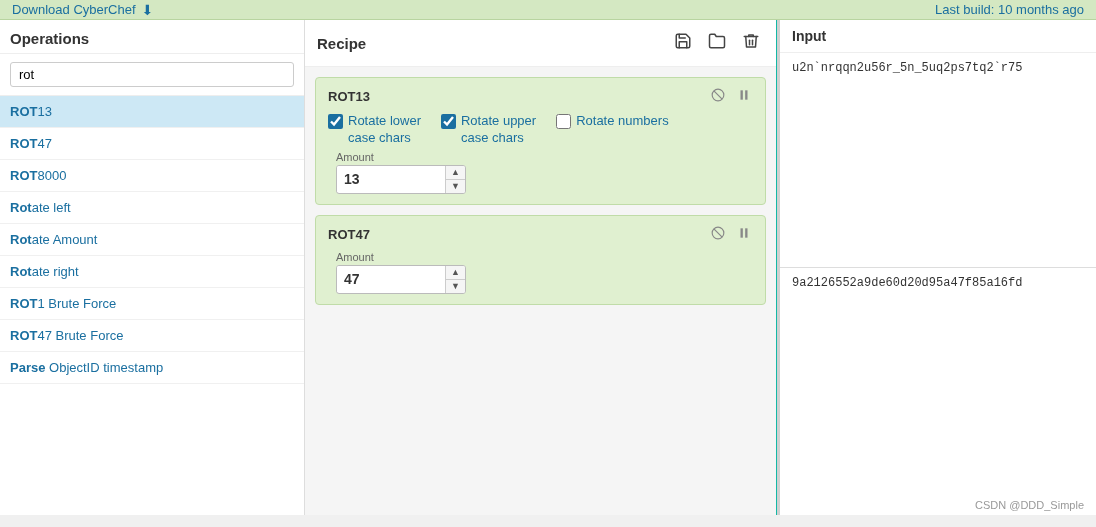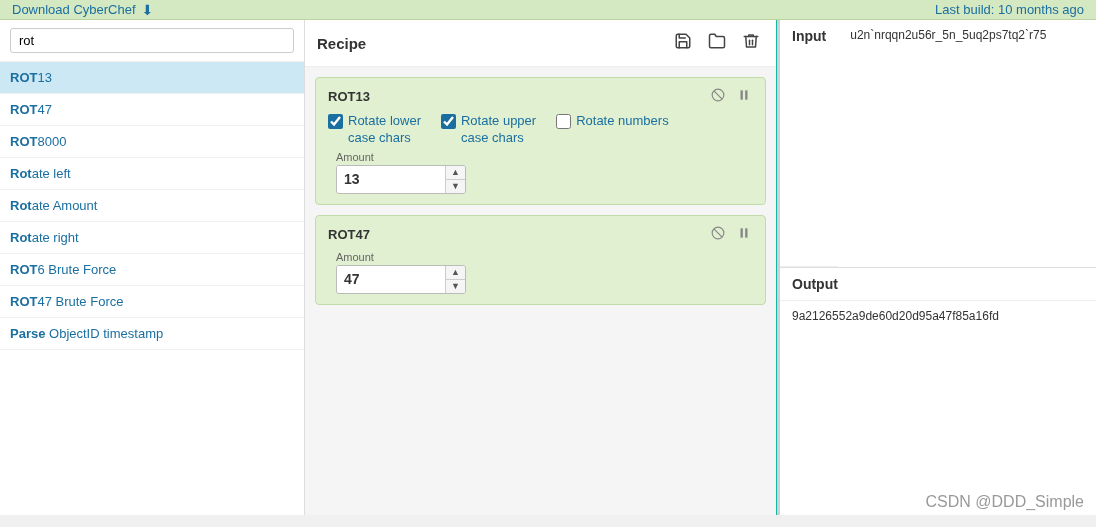--- a/index.html
+++ b/index.html
@@ -209,52 +209,52 @@
     
     .io-panel {
       flex: 1;
       display: flex;
       flex-direction: column;
       background: #fff;
     }
     .io-section {
       flex: 1;
       display: flex;
-      flex-direction: row;
+      flex-direction: column;
       border-bottom: 1px solid #ddd;
       justify-content: space-between;
     }
     .io-section-header {
       padding: 8px 12px;
       font-weight: 700;
       font-size: 14px;
       color: #333;
       border-bottom: 1px solid #eee;
       background: #fff;
     }
     .io-section-body {
       flex: 1;
       padding: 8px 12px;
-      font-family: Liberation Sans, sans-serif;
+      font-family: Liberation Mono, monospace;
       font-size: 12px;
       color: #333;
       overflow-y: auto;
       word-break: break-all;
       white-space: pre-wrap;
     }
 
     .output-section {
       flex: 1;
       display: flex;
       flex-direction: column;
     }
     .output-watermark {
       text-align: right;
       padding: 4px 12px;
-      font-size: 16px;
+      font-size: 11px;
       color: #999;
     }
 
     
     .panel-divider {
       width: 3px;
       background: #d0d0d0;
       cursor: col-resize;
     }
   </style>
@@ -265,31 +265,32 @@
   <div class="top-bar-left">
     <a class="top-bar-link">Download CyberChef</a>
     <span class="download-icon">⬇</span>
   </div>
   <div class="top-bar-right">Last build: 10 months ago</div>
 </div>
 
 <div class="main-layout">
 
   <div class="sidebar">
+    <div class="sidebar-header">Operations</div>
     <div class="sidebar-search">
       <input type="text" value="rot" placeholder="Search operations..." style="">
     </div>
     <div class="sidebar-list" id="sidebar-list">
         <div class="sidebar-item active"><strong>ROT</strong><span>13</span></div>
         <div class="sidebar-item"><strong>ROT</strong><span>47</span></div>
         <div class="sidebar-item"><strong>ROT</strong><span>8000</span></div>
         <div class="sidebar-item"><strong>Rot</strong><span>ate left</span></div>
         <div class="sidebar-item"><strong>Rot</strong><span>ate Amount</span></div>
         <div class="sidebar-item"><strong>Rot</strong><span>ate right</span></div>
-        <div class="sidebar-item"><strong>ROT</strong><span>6 Brute Force</span></div>
+        <div class="sidebar-item"><strong>ROT</strong><span>1 Brute Force</span></div>
         <div class="sidebar-item"><strong>ROT</strong><span>47 Brute Force</span></div>
         <div class="sidebar-item"><strong>Parse </strong><span>ObjectID</span><span> timestamp</span></div>
       </div>
   </div>
 
   <div class="recipe-panel">
     <div class="recipe-header">
       <span class="recipe-header-title">Recipe</span>
       <div class="recipe-toolbar">
         <button class="recipe-toolbar-btn" title="Save">
@@ -384,19 +385,18 @@
   </div>
 
   <div class="panel-divider"></div>
 
   <div class="io-panel">
     <div class="io-section">
       <div class="io-section-header">Input</div>
       <div class="io-section-body" contenteditable="true" style="">u2n`nrqqn2u56r_5n_5uq2ps7tq2`r75</div>
     </div>
     <div class="output-section">
-      <div class="io-section-header">Output</div>
       <div class="io-section-body">9a2126552a9de60d20d95a47f85a16fd</div>
       <div class="output-watermark">CSDN @DDD_Simple</div>
     </div>
   </div>
 
 </div>
 
 </body></html>

